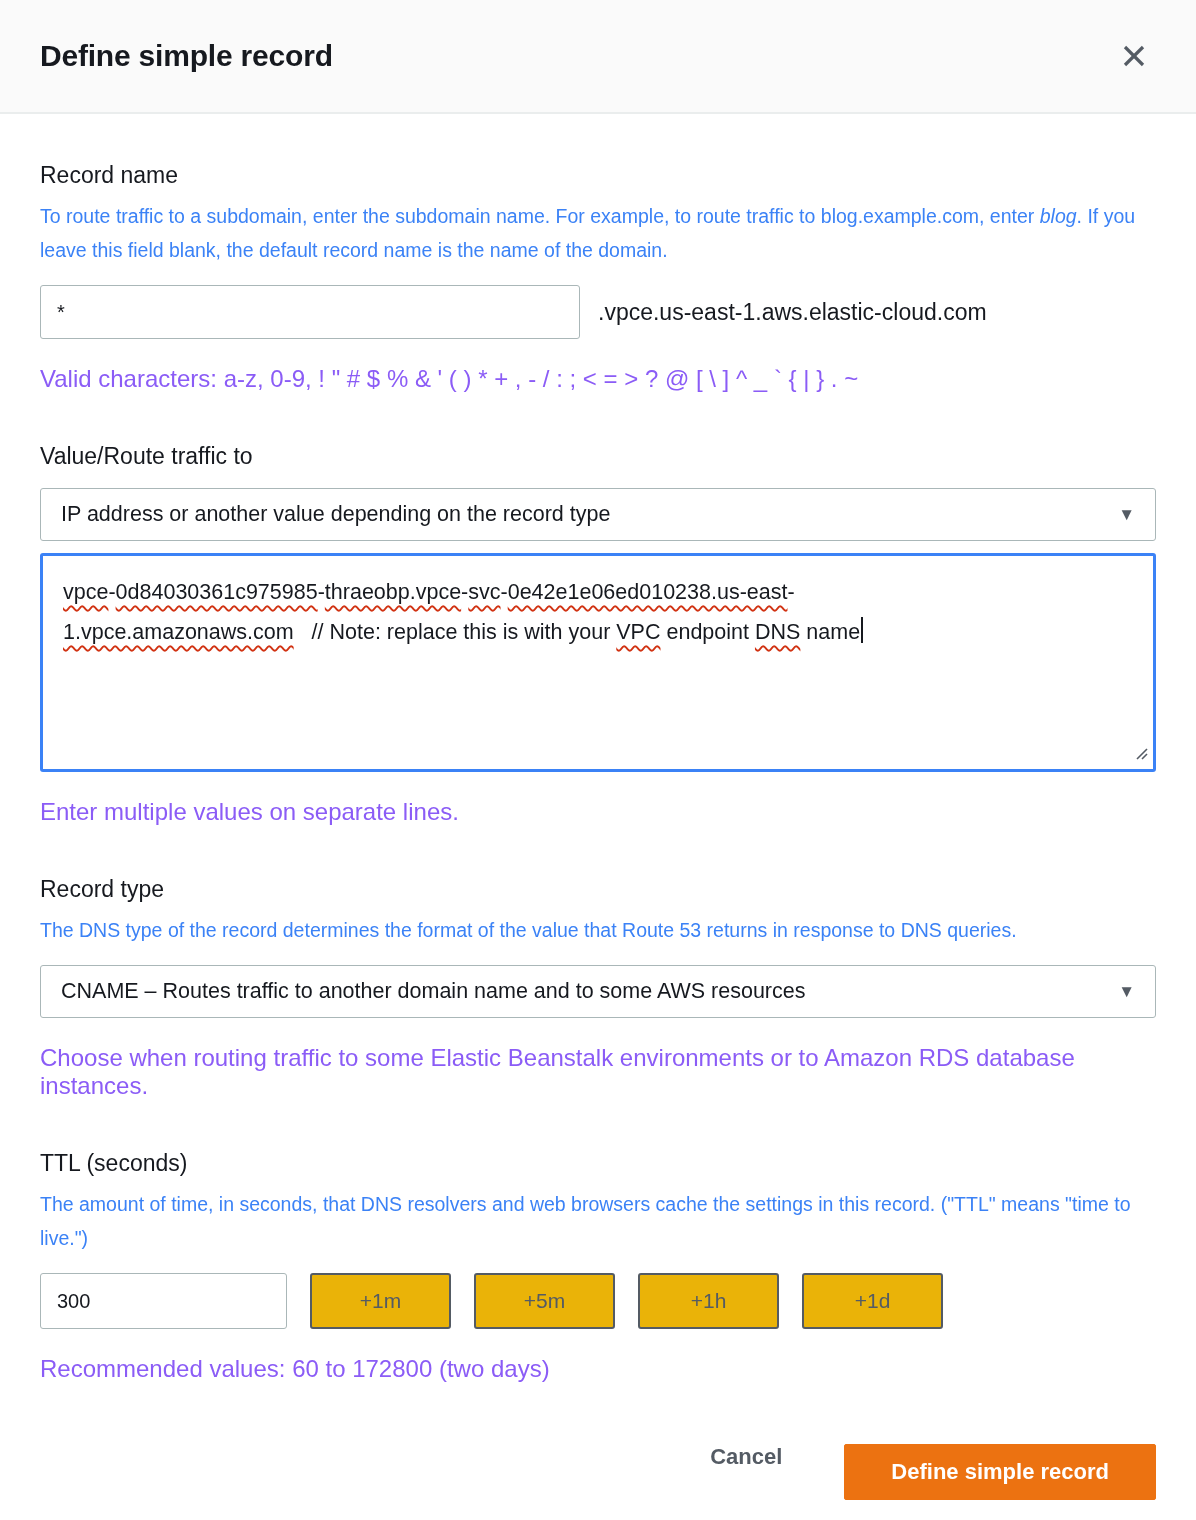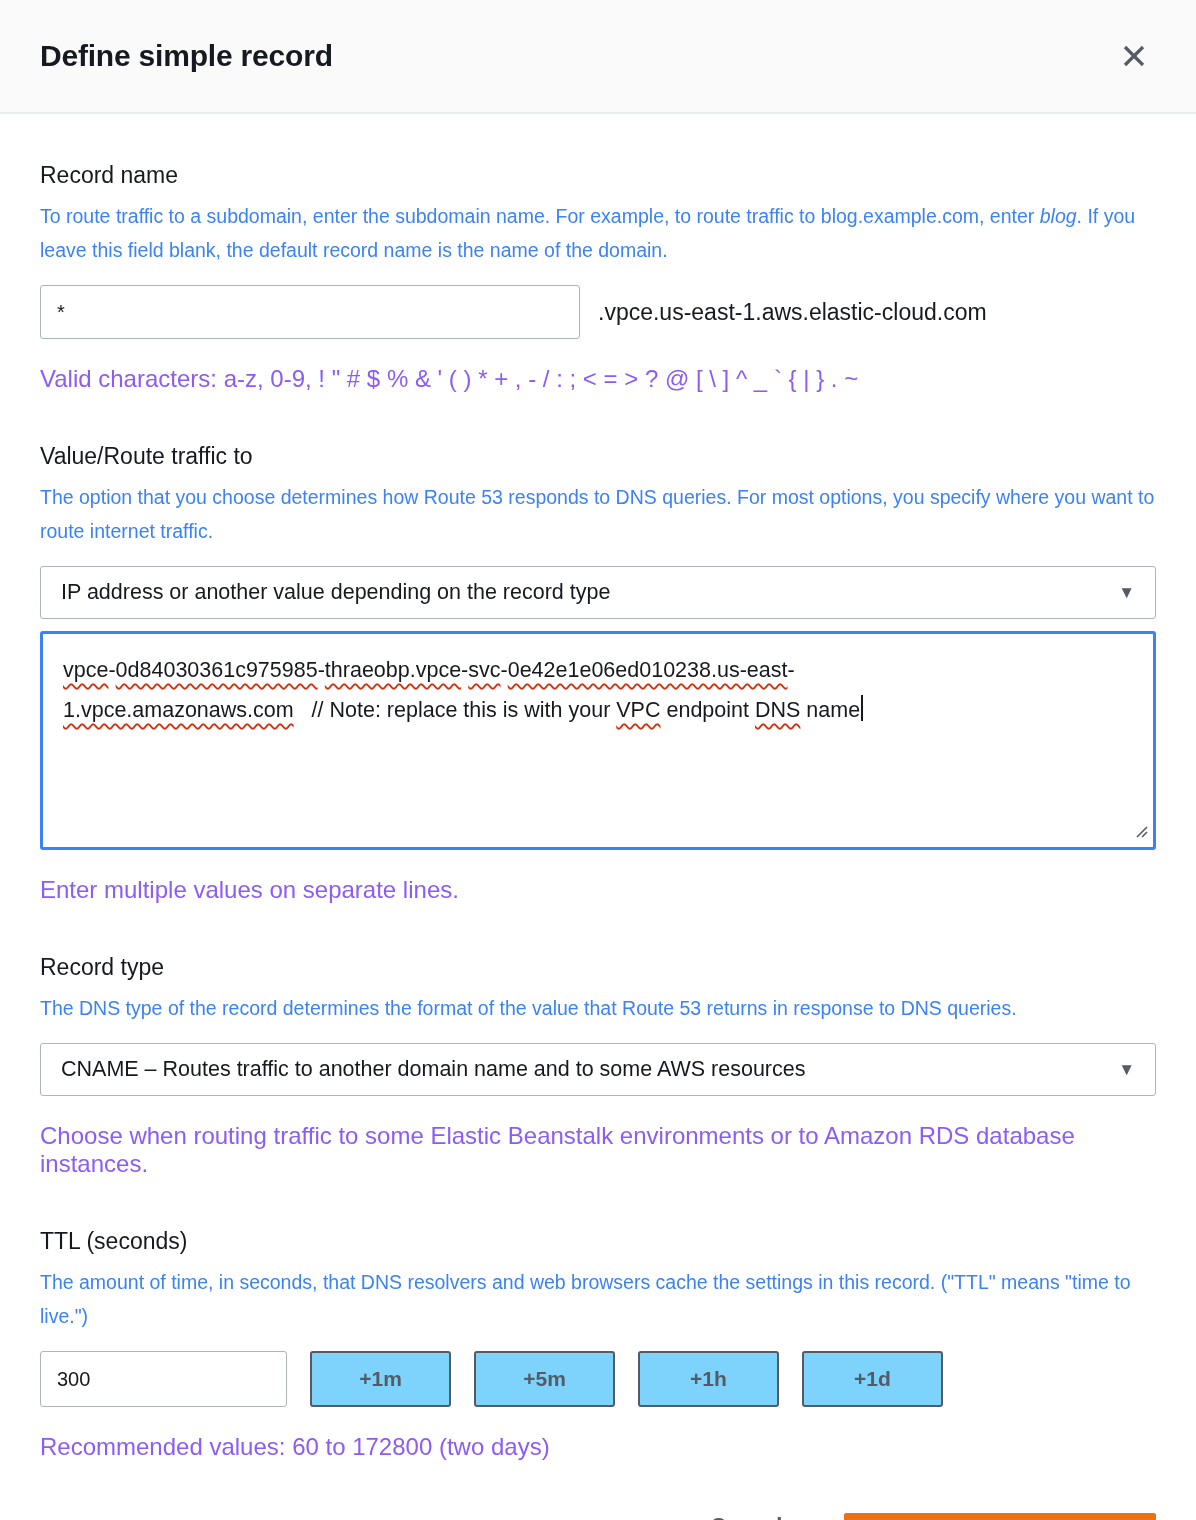--- a/index.html
+++ b/index.html
@@ -55,23 +55,23 @@
     text-decoration-color: #d13212; text-decoration-thickness: 2px;
     text-underline-offset: 6px; text-decoration-skip-ink: none;
   }
   .caret { display: inline-block; width: 2px; height: 26px; background: #16191f; vertical-align: -4px; margin-left: 1px; }
   .resize-handle { position: absolute; right: 4px; bottom: 4px; }
 
   
   .ttl-row { display: flex; align-items: center; margin-top: 18px; }
   .ttl-input { width: 247px; height: 56px; }
   .ttl-btn {
-    width: 141px; height: 56px; margin-left: 23px; background: #7dd3fc;
+    width: 141px; height: 56px; margin-left: 23px; background: #eab308;
     border: 2px solid #545b64; border-radius: 3px; cursor: pointer;
-    font-family: "Liberation Sans", sans-serif; font-size: 21px; font-weight: 700; color: #545b64;
+    font-family: "Liberation Sans", sans-serif; font-size: 21px; font-weight: 400; color: #545b64;
   }
 
   
   .dlg-footer {
     display: flex; align-items: flex-start; justify-content: flex-end;
     padding: 0 40px 20px 40px; margin-top: 52px;
   }
   .cancel-btn {
     background: none; border: none; cursor: pointer;
     font-family: "Liberation Sans", sans-serif; font-size: 22px; font-weight: 700; color: #545b64;
@@ -108,21 +108,20 @@
       <div class="field-desc"><span>To route traffic to a subdomain, enter the subdomain name. For example, to route traffic to blog.example.com, enter </span><span class="italic">blog</span><span>. If you leave this field blank, the default record name is the name of the domain.</span></div>
       <div class="record-name-row">
         <input class="text-input record-name-input" value="*" style="">
         <span class="domain-suffix">.vpce.us-east-1.aws.elastic-cloud.com</span>
       </div>
       <div class="helper-text">Valid characters: a-z, 0-9, ! " # $ % &amp; ' ( ) * + , - / : ; &lt; = &gt; ? @ [ \ ] ^ _ ` { | } . ~</div>
     </div>
 
     <div class="section">
       <div class="field-label">Value/Route traffic to</div>
-      <div class="field-desc">The option that you choose determines how Route 53 responds to DNS queries. For most options, you specify where you want to route internet traffic.</div>
       <div class="select-box">
         <span class="select-value">IP address or another value depending on the record type</span>
         <span class="select-caret">▼</span>
       </div>
       <div class="value-textarea">
         <div class="ta-content">
             <div class="ta-line"><span class="squiggle">vpce</span><span>-</span><span class="squiggle">0d84030361c975985</span><span>-</span><span class="squiggle">thraeobp.vpce</span><span>-</span><span class="squiggle">svc</span><span>-</span><span class="squiggle">0e42e1e06ed010238.us-east</span><span>-</span></div>
             <div class="ta-line"><span class="squiggle">1.vpce.amazonaws.com</span><span>   // Note: replace this is with your </span><span class="squiggle">VPC</span><span> endpoint </span><span class="squiggle">DNS</span><span> name</span><span class="caret"></span></div>
           </div>
         <span class="resize-handle">

